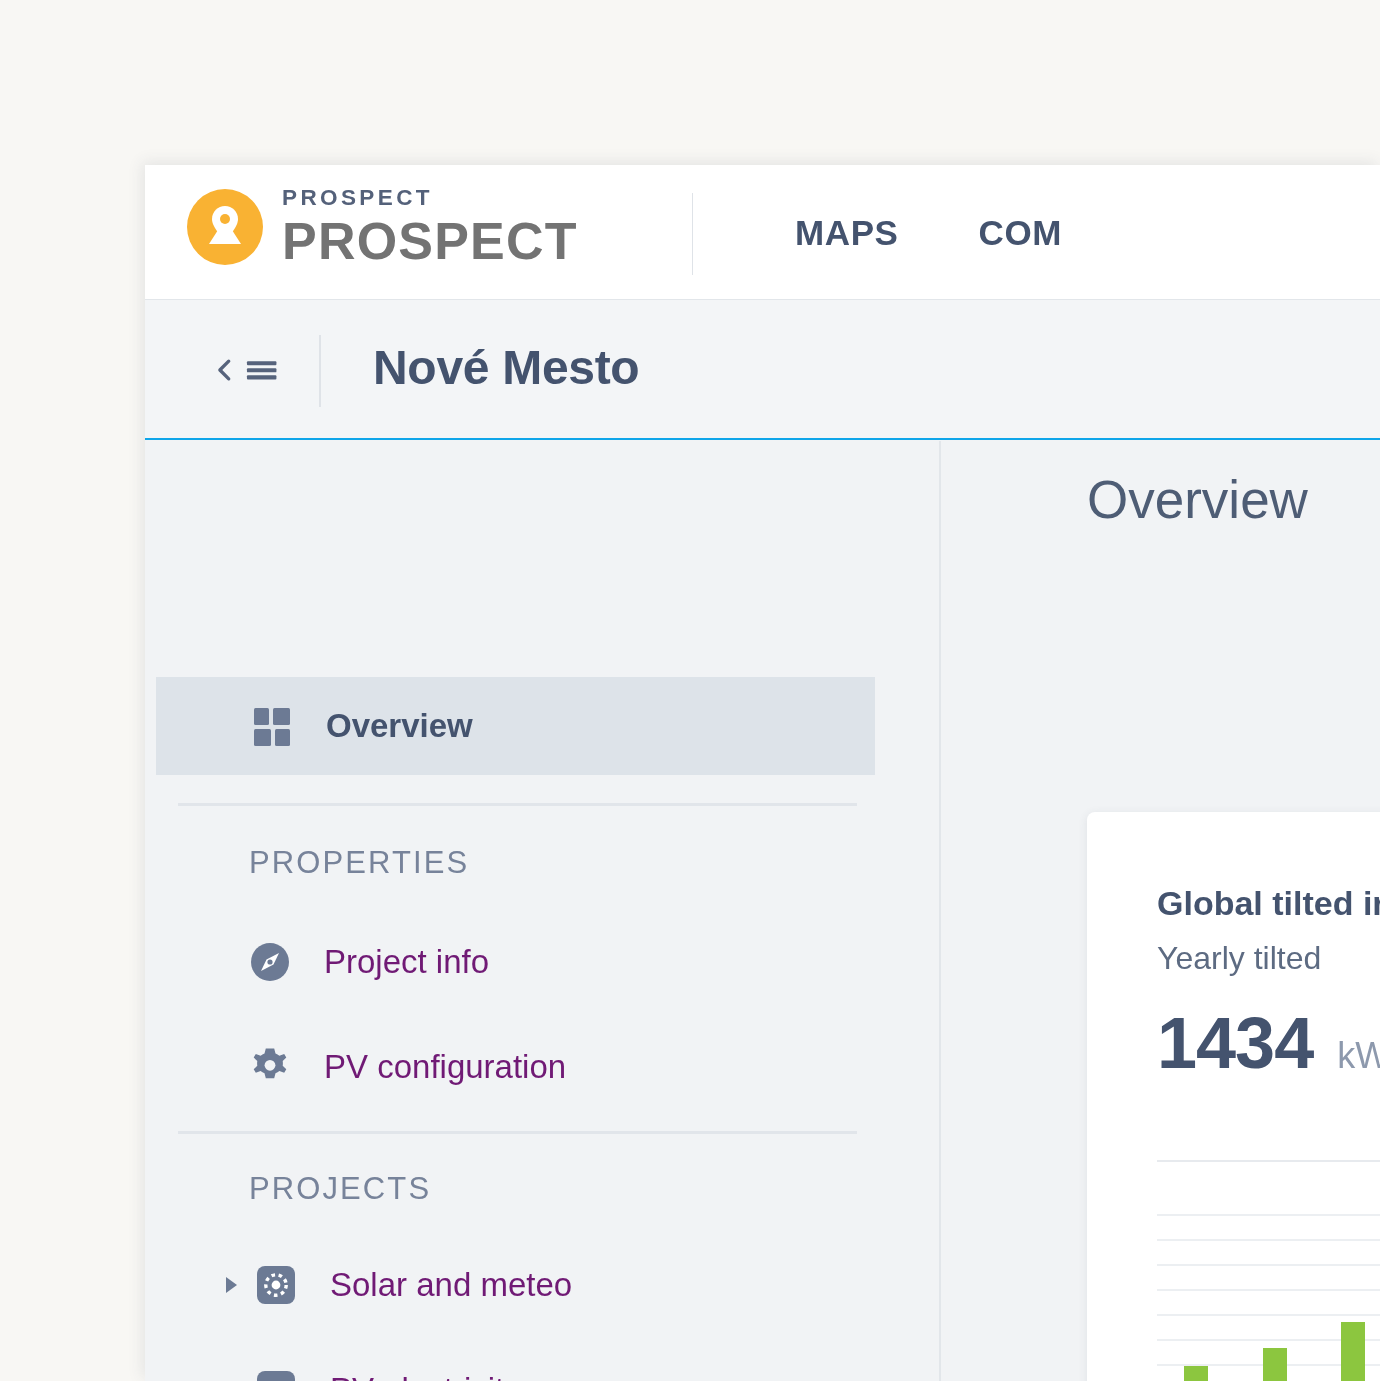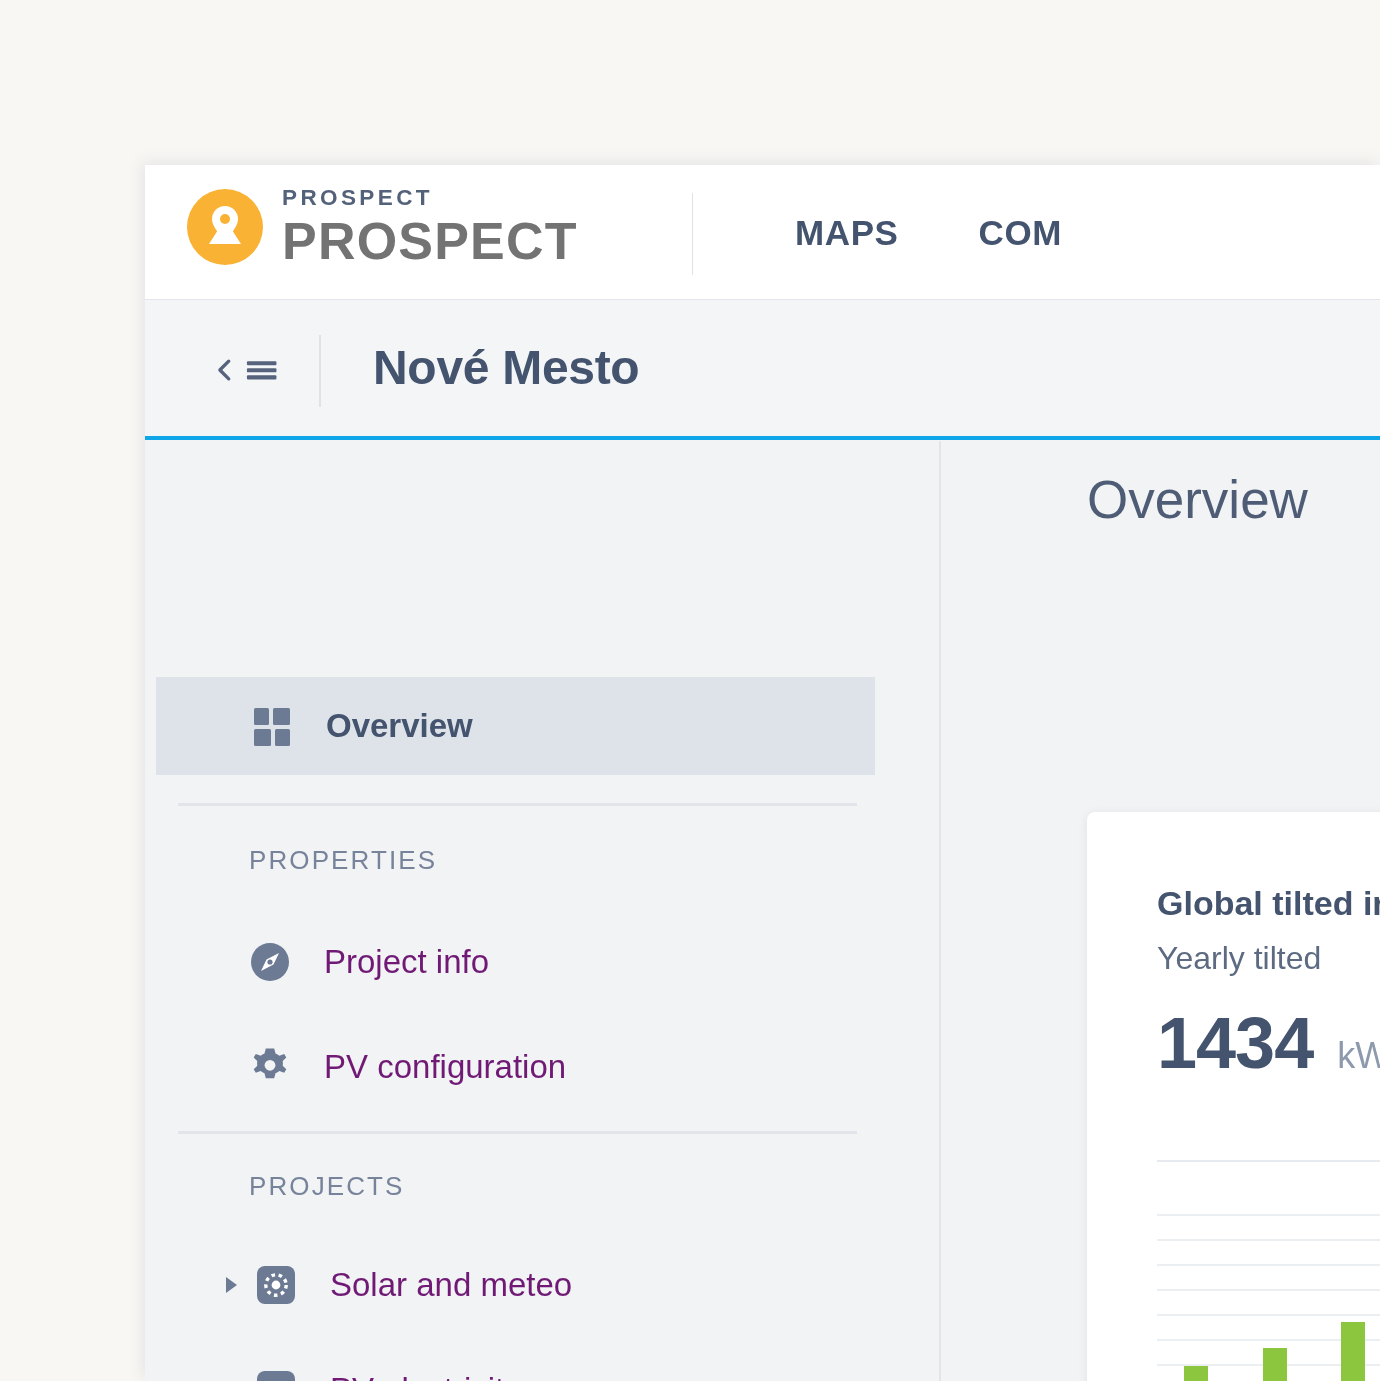--- a/index.html
+++ b/index.html
@@ -97,21 +97,21 @@
     cursor: pointer;
   }
 
   
   #crumb-bar {
     position: absolute;
     left: 0; top: 135px;
     width: 1235px;
     height: 140px;
     background: #f3f5f7;
-    border-bottom: 4px solid #0ea5e9;
+    border-bottom: 2px solid #0ea5e9;
     box-sizing: border-box;
   }
   #collapse-btn {
     position: absolute;
     left: 68px;
     top: 50px;
     width: 66px;
     height: 40px;
     display: flex;
     align-items: center;
@@ -174,21 +174,21 @@
   .sb-divider {
     position: absolute;
     left: 33px;
     width: 679px;
     height: 3px;
     background: #e1e5ea;
   }
   .sb-section-title {
     position: absolute;
     left: 104px;
-    font-size: 26px;
+    font-size: 31px;
     font-weight: 400;
     letter-spacing: 2.1px;
     color: #77839a;
   }
   .sb-item {
     position: absolute;
     left: 11px;
     width: 719px;
     height: 76px;
     display: flex;

